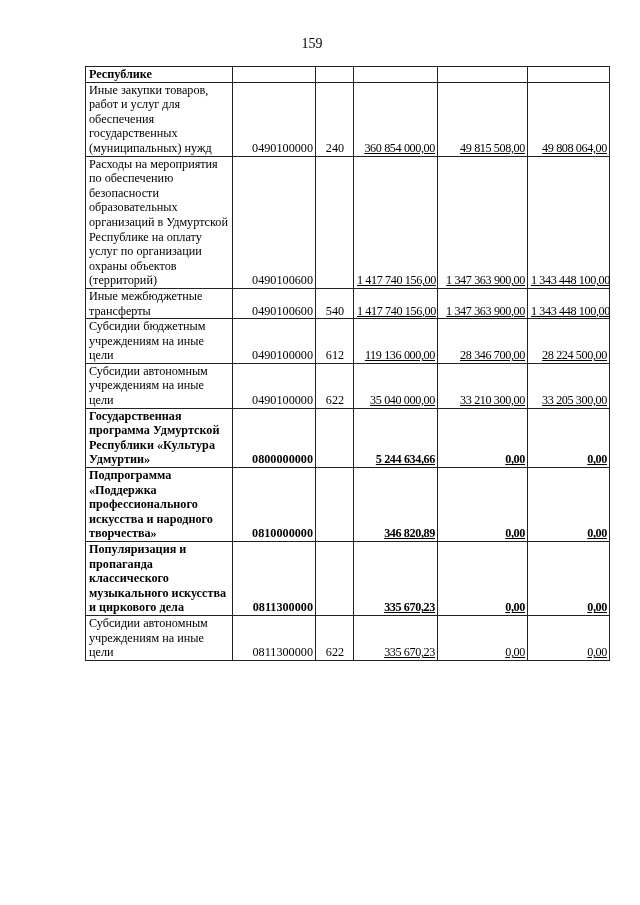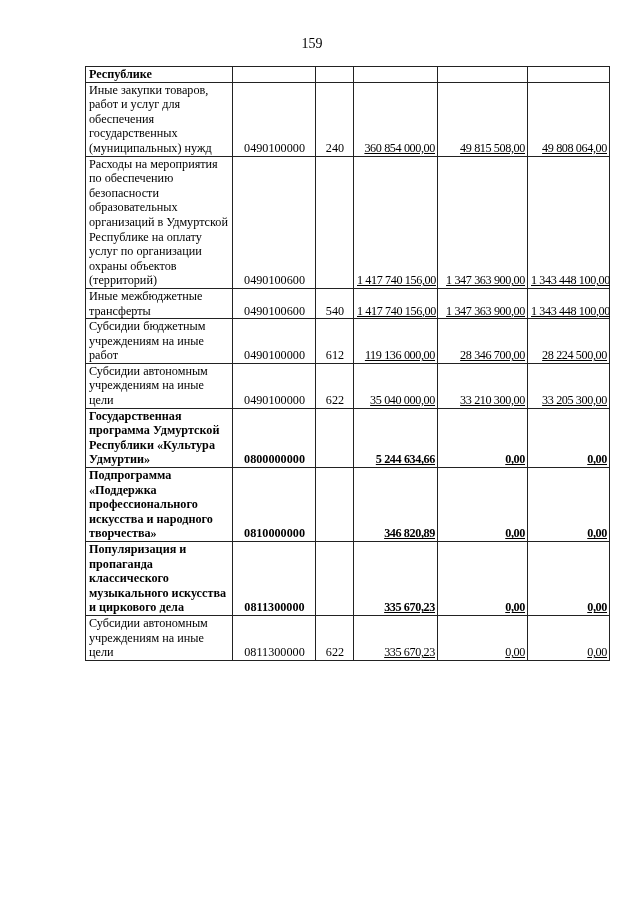--- a/index.html
+++ b/index.html
@@ -7,21 +7,21 @@
   .page-number { position:absolute; top:36px; left:0; width:624px; text-align:center; font-size:14px; }
   table.budget { position:absolute; top:66px; left:85px; border-collapse:collapse; table-layout:fixed; width:524px; font-size:12.2px; line-height:14.6px; }
   table.budget td { border:1px solid #222; padding:0 2px 0 3px; vertical-align:bottom; }
   col.c-name { width:147px; }
   col.c-code { width:83px; }
   col.c-vr { width:38px; }
   col.c-v1 { width:84px; }
   col.c-v2 { width:90px; }
   col.c-v3 { width:82px; }
   td.name { text-align:left; vertical-align:top; }
-  td.code { text-align:center; padding-left:8px;margin-left:6px; }
+  td.code { text-align:right; padding-left:8px;margin-left:6px; }
   td.vr { text-align:center; }
   td.num { text-align:right; letter-spacing:-0.4px; white-space:nowrap;text-decoration:underline; }
   tr.bold td { font-weight:bold; }
 </style>
 </head>
 <body>
 
 <div class="page-number">159</div>
 
 <table class="budget">
@@ -60,21 +60,21 @@
   </tr>
       <tr>
     <td class="name">Иные межбюджетные трансферты</td>
     <td class="code">0490100600</td>
     <td class="vr">540</td>
     <td class="num">1 417 740 156,00</td>
     <td class="num">1 347 363 900,00</td>
     <td class="num">1 343 448 100,00</td>
   </tr>
       <tr>
-    <td class="name">Субсидии бюджетным учреждениям на иные работ</td>
+    <td class="name">Субсидии бюджетным учреждениям на иные цели</td>
     <td class="code">0490100000</td>
     <td class="vr">612</td>
     <td class="num">119 136 000,00</td>
     <td class="num">28 346 700,00</td>
     <td class="num">28 224 500,00</td>
   </tr>
       <tr>
     <td class="name">Субсидии автономным учреждениям на иные цели</td>
     <td class="code">0490100000</td>
     <td class="vr">622</td>

